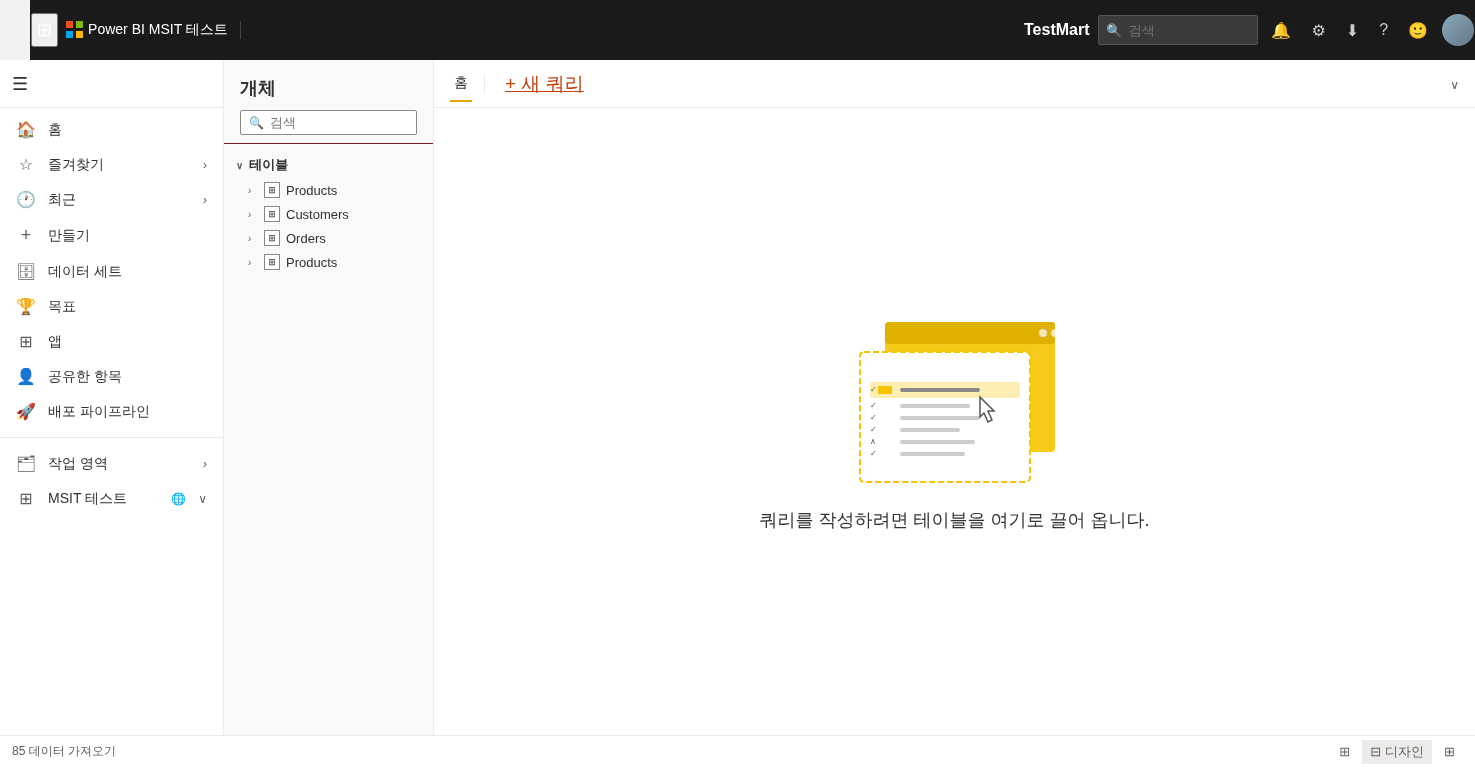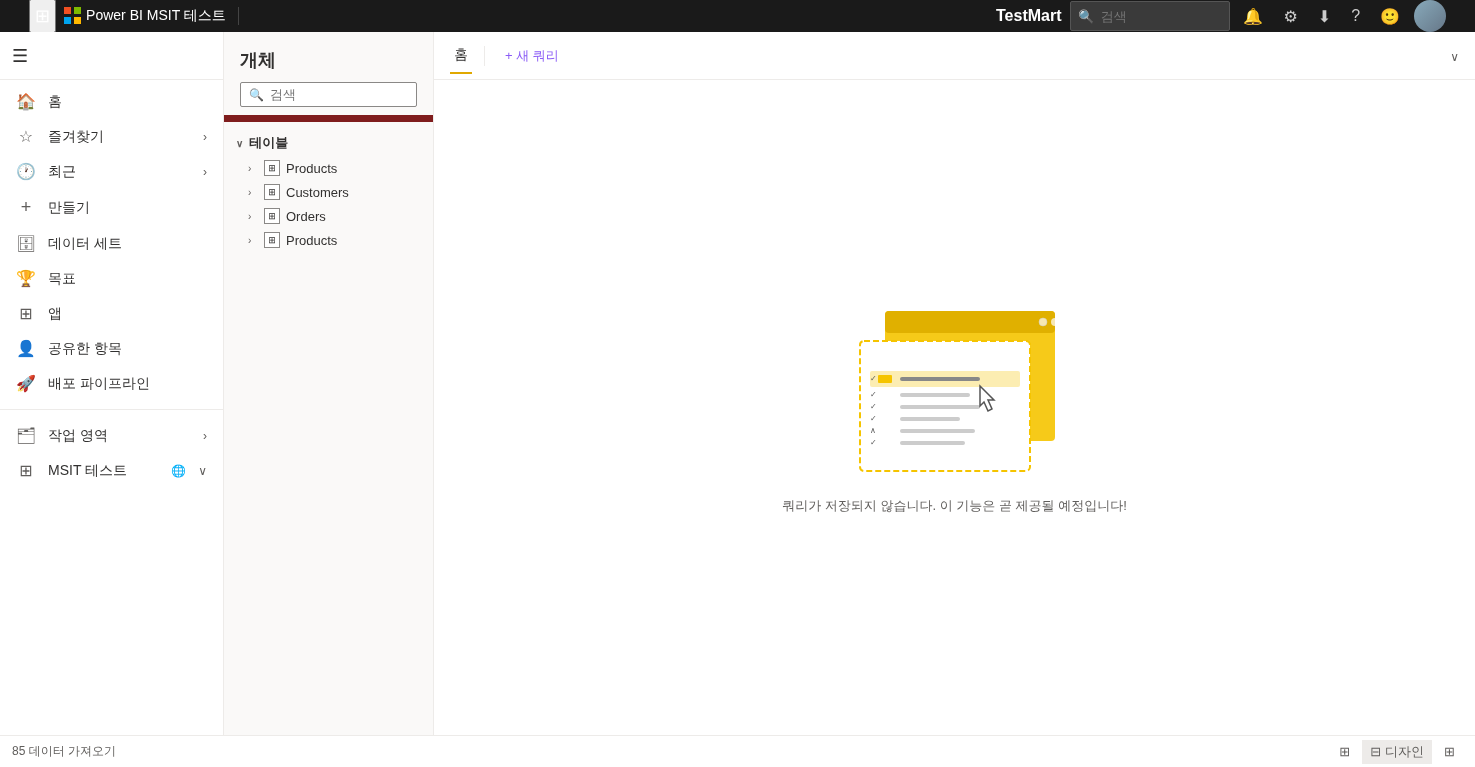--- a/index.html
+++ b/index.html
@@ -1,26 +1,27 @@
 <!DOCTYPE html>
 <html><head>
   <meta charset="utf-8">
   <style>
     * { box-sizing: border-box; margin: 0; padding: 0; }
     body { font-family: 'Segoe UI', sans-serif; background: #f3f2f1; color: #323130; width: 1475px; height: 767px; overflow: hidden; display: flex; flex-direction: column; }
 
     
     .topbar {
-      height: 32px;
+      height: 60px;
       background: #1a1a1a;
       display: flex;
       align-items: center;
-      padding: 0 29px;
+      padding: 0 1px;
       gap: 8px;
       flex-shrink: 0;
+      margin-left: 30px;
     }
     .topbar-grid-icon { color: #fff; font-size: 18px; cursor: pointer; padding: 4px; }
     .topbar-ms-logo { display: flex; align-items: center; gap: 4px; border-right: 1px solid #444; padding-right: 12px; margin-right: 4px; }
     .ms-logo-squares { display: grid; grid-template-columns: 1fr 1fr; gap: 2px; width: 18px; height: 18px; }
     .ms-sq { width: 7px; height: 7px; }
     .ms-sq.r { background: #f25022; }
     .ms-sq.g { background: #7fba00; }
     .ms-sq.b { background: #00a4ef; }
     .ms-sq.y { background: #ffb900; }
     .topbar-appname { color: #fff; font-size: 14px; font-weight: 400; }
@@ -95,21 +96,21 @@
     .object-panel {
       width: 210px;
       background: #faf9f8;
       border-right: 1px solid #edebe9;
       display: flex;
       flex-direction: column;
       flex-shrink: 0;
     }
     .panel-header {
       padding: 16px 16px 8px;
-      border-bottom: 7px solid #7f1d1d;
+      border-bottom: 1px solid #7f1d1d;
     }
     .panel-title { font-size: 18px; font-weight: 600; margin-bottom: 10px; }
     .panel-search {
       display: flex;
       align-items: center;
       border: 1px solid #8a8886;
       border-radius: 2px;
       padding: 4px 8px;
       gap: 6px;
       background: #fff;
@@ -167,26 +168,27 @@
       font-size: 14px;
       color: #323130;
       padding: 8px 4px;
       border-bottom: 2px solid #e0a800;
       cursor: pointer;
     }
     .new-query-btn {
       display: flex;
       align-items: center;
       gap: 4px;
-      font-size: 13px;
-      color: #8b5cf6;
+      font-size: 19px;
+      color: #c2410c;
       cursor: pointer;
       padding: 4px 8px;
       background: none;
       border: none;
+      text-decoration: underline;
     }
     .divider-v { width: 1px; height: 20px; background: #edebe9; }
 
     
     .drop-zone {
       flex: 1;
       display: flex;
       flex-direction: column;
       align-items: center;
       justify-content: center;
@@ -422,21 +424,21 @@
         <text x="65" y="80" font-size="8" fill="#555">✓</text>
         <text x="65" y="96" font-size="8" fill="#555">✓</text>
         <text x="65" y="108" font-size="8" fill="#555">✓</text>
         <text x="65" y="120" font-size="8" fill="#555">✓</text>
         <text x="65" y="132" font-size="8" fill="#555">∧</text>
         <text x="65" y="144" font-size="8" fill="#555">✓</text>
 
         <polygon points="175,85 175,105 179,101 183,110 187,108 183,99 189,99" fill="#fff" stroke="#555" stroke-width="1.5"></polygon>
       </svg>
 
-      <div class="drop-text-sub">쿼리가 저장되지 않습니다. 이 기능은 곧 제공될 예정입니다!</div>
+      <div class="drop-text-main">쿼리를 작성하려면 테이블을 여기로 끌어 옵니다.</div>
     </div>
   </div>
 </div>
 
 <div class="bottombar">
   <span>85 데이터 가져오기</span>
   <div class="bottom-right">
     <button class="view-btn">
       <span>⊞</span>
     </button>

